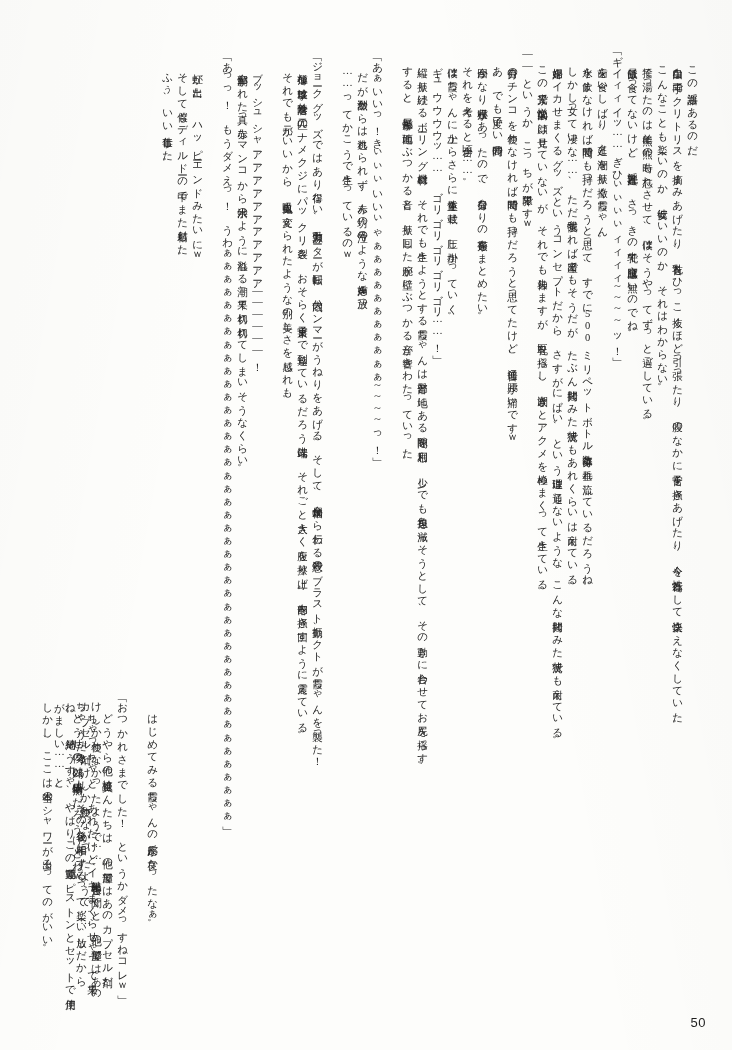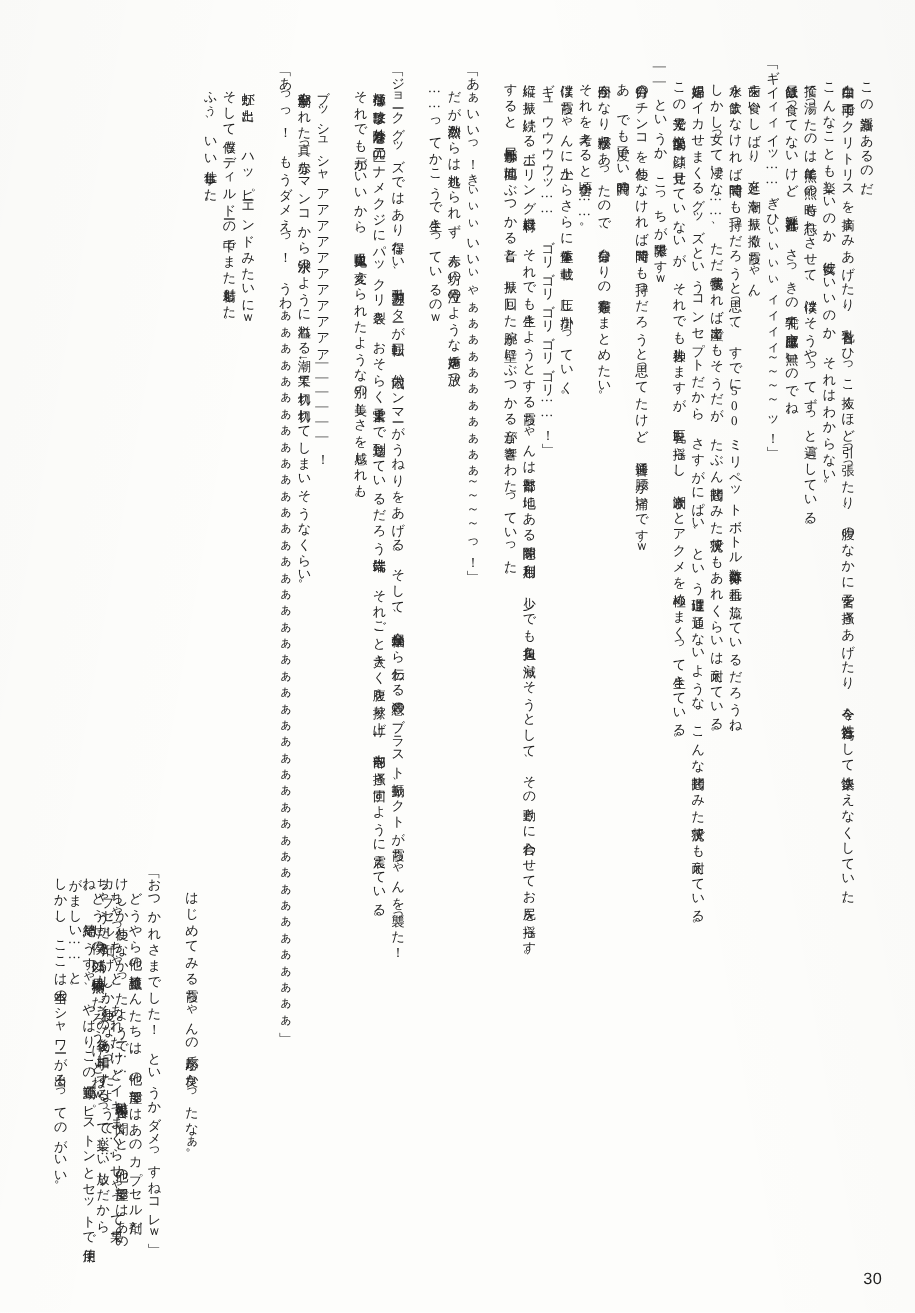--- a/index.html
+++ b/index.html
@@ -146,14 +146,14 @@
       <div class="tcol">「おつかれさまでした！　というかダメっすねコレｗ」</div>
       <div class="tcol">　どうやら他の検証員くんたちは、他の部屋ではあのカプセル剤だけしか使わなかったようで……、結果報告を聞くと、他の部屋ではあのカプセル剤だけしか使わなかったようで……、</div>
       <div class="tcol">　ちゃっちゃと、あれだけどイキまくらせゃって果てちゃうだろうし、その後を相手にするって楽しい放しだからね。　結局そうすゃ、やはりこの運動でピストンとセットで使用がましい……と。</div>
       <div class="tcol">　どうせ僕の以外に成果物無いだろうけどねｗ</div>
       <div class="tcol"></div>
       <div class="tcol">しかし、ここは本当のシャワーが出るってのがいい。</div>
     </div>
 
   </div>
 
-  <div id="page-number">30</div>
+  <div id="page-number">50</div>
 </div>
 
 </body></html>

